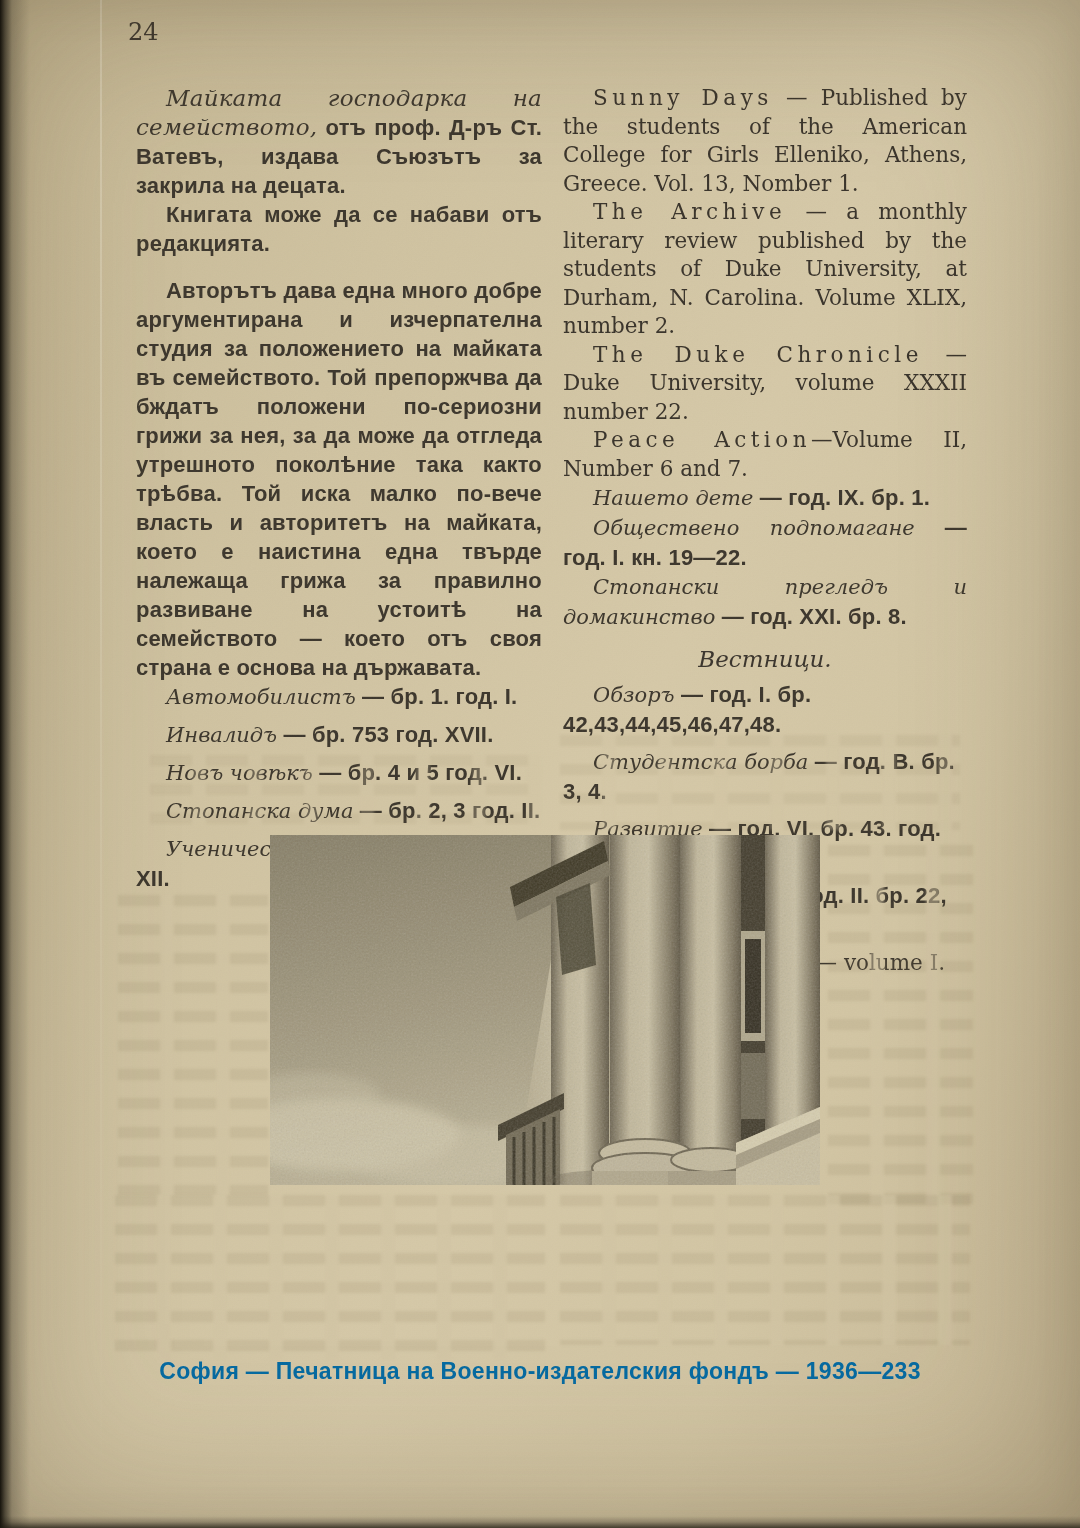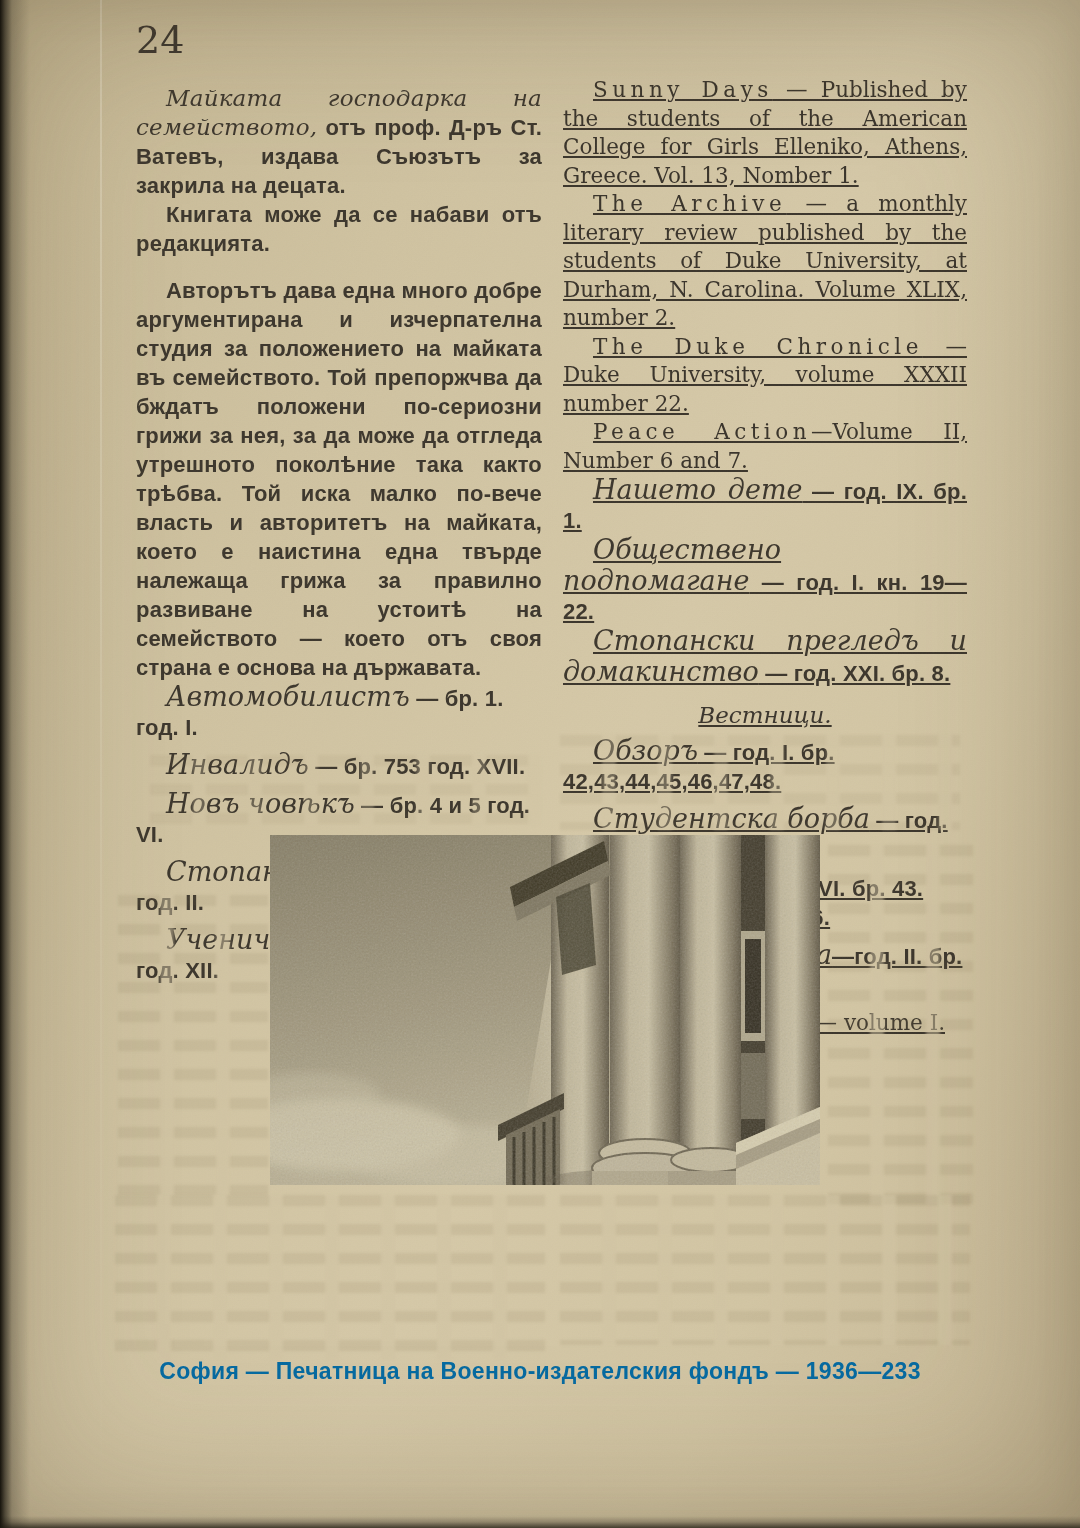--- a/index.html
+++ b/index.html
@@ -10,38 +10,38 @@
     color:#3b352b;
   }
   .vignette{position:absolute;inset:0;pointer-events:none;
     box-shadow:inset 0 0 150px 25px rgba(92,76,46,.30), inset 0 0 40px 5px rgba(92,76,46,.12);}
   .edge-left{position:absolute;left:0;top:0;bottom:0;width:30px;pointer-events:none;
     background:linear-gradient(90deg,#16130c 0%,rgba(22,19,12,.62) 5px,rgba(22,19,12,.22) 12px,rgba(22,19,12,0) 30px);}
   .edge-bottom{position:absolute;left:0;right:0;bottom:0;height:12px;pointer-events:none;
     background:linear-gradient(0deg,rgba(28,24,16,.75) 0%,rgba(28,24,16,.25) 6px,rgba(28,24,16,0) 12px);}
   .crease{position:absolute;left:100px;top:0;bottom:0;width:2px;pointer-events:none;
     background:linear-gradient(180deg,rgba(255,252,240,.28),rgba(255,252,240,.08) 60%,rgba(255,252,240,0));}
-  .page-number{position:absolute;left:136px;top:18px;
-    font-family:"DejaVu Serif",serif;font-size:38px;color:#3a342c;}
+  .page-number{position:absolute;left:128px;top:18px;
+    font-family:"DejaVu Serif",serif;font-size:24px;color:#3a342c;}
   .col{position:absolute;}
   .col-left{left:136px;top:84px;width:406px;}
-  .col-right{left:563px;top:76px;width:404px;text-decoration:underline;}
+  .col-right{left:563px;top:84px;width:404px;}
 
   p.bg{margin:0;font-family:"Liberation Sans",sans-serif;font-weight:700;
     font-size:22px;line-height:29px;letter-spacing:.2px;
     text-align:justify;text-indent:30px;color:#3c362c;}
   p.gap-after{margin-bottom:18px;}
   .lead-it{font-family:"DejaVu Serif",serif;font-style:italic;font-weight:400;font-size:23px;}
 
   .section-heading{margin:22px 0 14px;text-align:center;
     font-family:"DejaVu Serif",serif;font-style:italic;font-weight:400;
     font-size:23px;color:#3a342c;}
   .list{margin:0;padding:0;list-style:none;}
   .list li{margin:0 0 8px;text-indent:30px;font-size:22px;line-height:29px;color:#3c362c;}
-  .it{font-family:"DejaVu Serif",serif;font-style:italic;font-size:27px;}
+  .it{font-family:"DejaVu Serif",serif;font-style:italic;font-size:21px;}
   .ginfo{font-family:"Liberation Sans",sans-serif;font-weight:700;font-size:22px;letter-spacing:.2px;text-align:right;}
 
   p.en{margin:0;font-family:"DejaVu Serif",serif;font-size:21.5px;line-height:28.5px;
     text-align:justify;text-indent:30px;color:#39332a;}
   .spaced{letter-spacing:4.5px;}
   p.cy{margin:0;text-align:justify;text-indent:30px;font-size:22px;line-height:29px;color:#3c362c;}
 
   .photo{position:absolute;left:270px;top:835px;width:550px;height:350px;margin:0;}
   .photo svg{display:block;}
 

